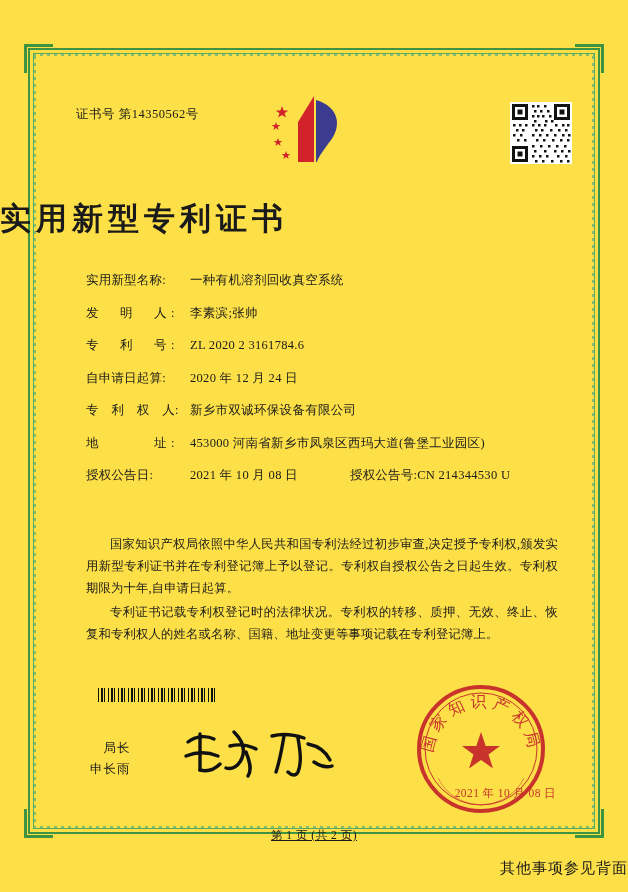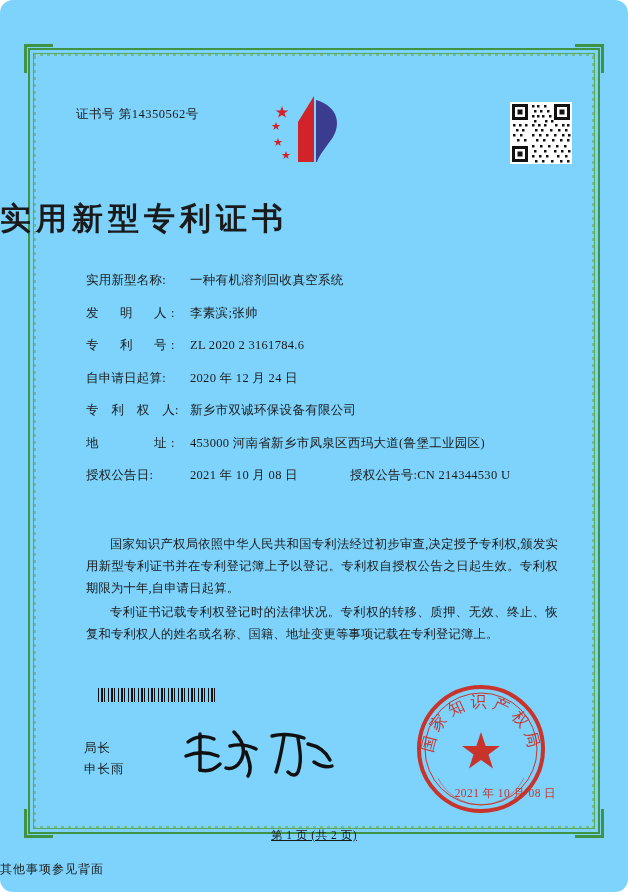--- a/index.html
+++ b/index.html
@@ -12,22 +12,21 @@
     height: 892px;
     font-family: "Liberation Serif", "DejaVu Serif", serif;
     color: #1a1a1a;
     position: relative;
     overflow: hidden;
   }
 
   .page {
     position: absolute;
     inset: 0;
-    background: #7dd3fc;
-    border-radius: 13px;
+    background: #fde047;
   }
 
   
   .frame-outer {
     position: absolute;
     left: 28px;
     top: 48px;
     right: 28px;
     bottom: 58px;
     border: 2px solid #3f9444;
@@ -181,25 +180,26 @@
     right: 72px;
     top: 786px;
     font-size: 11.5px;
     color: #c8342c;
     letter-spacing: .4px;
   }
 
   
   .sig-block {
     position: absolute;
-    left: 84px;
+    left: 90px;
     top: 738px;
     font-size: 12.5px;
     line-height: 21px;
     letter-spacing: 1px;
+    text-align: right;
   }
   .signature {
     position: absolute;
     left: 180px;
     top: 722px;
     width: 160px;
     height: 62px;
   }
 
   .page-number {
@@ -210,22 +210,22 @@
     text-align: center;
     font-size: 11.5px;
     letter-spacing: .5px;
     text-decoration: underline;
   }
   .footer-note {
     position: absolute;
     left: 0;
     right: 0;
     bottom: 14px;
-    text-align: left;
-    font-size: 12px;
+    text-align: right;
+    font-size: 15px;
     letter-spacing: 1px;
   }
 </style>
 </head>
 <body>
 
 <div class="page">
 
   <div class="frame-outer"></div>
   <div class="frame-pattern"></div>

